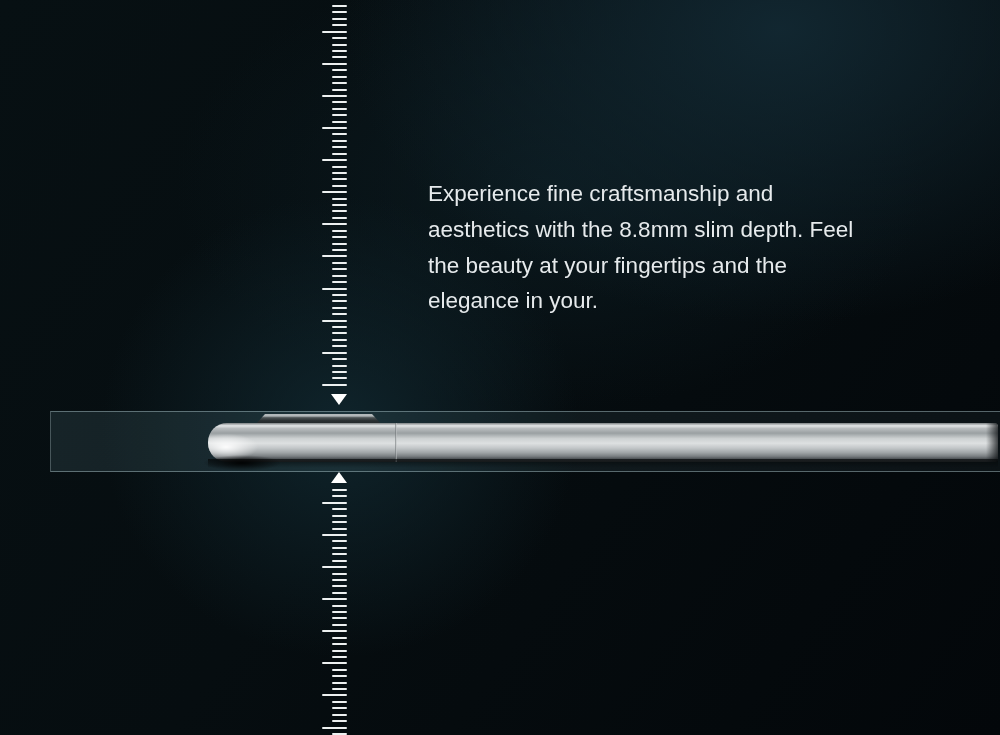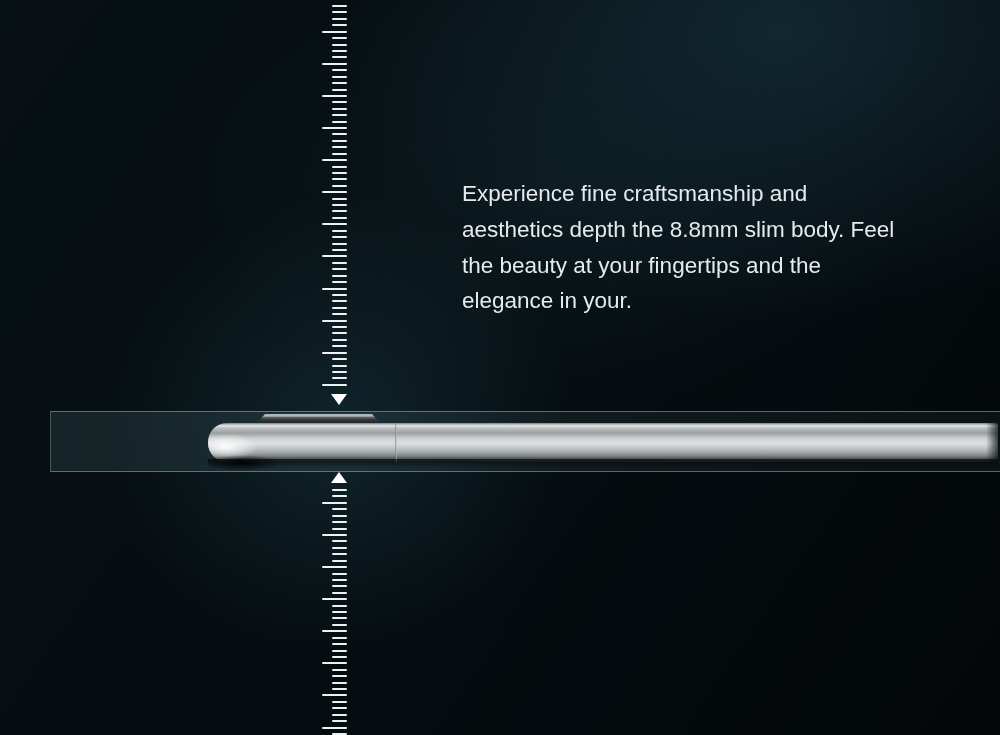--- a/index.html
+++ b/index.html
@@ -70,21 +70,21 @@
   }
   .device-shadow-blob{
     position:absolute;left:203px;top:455px;width:78px;height:16px;
     background:radial-gradient(closest-side, rgba(0,0,0,0.9), rgba(0,0,0,0));
   }
   
   .heading{
     position:absolute;left:427px;top:99px;
     font-size:39px;font-weight:700;color:#ffffff;letter-spacing:0.5px;white-space:nowrap;
   }
-  .paragraph{position:absolute;left:428px;top:176px;margin-left:34px;}
+  .paragraph{position:absolute;left:428px;top:176px;}
   .para-line{
     font-size:22.5px;line-height:35.8px;color:#e6eaec;white-space:nowrap;font-weight:400;
   }
 </style>
 </head>
 <body>
 
 <div id="stage">
 
   <div class="ruler-seg" id="ruler-top">
@@ -201,18 +201,18 @@
   <div class="device-body">
     <div class="device-specular"></div>
     <div class="device-seam"></div>
     <div class="device-right-edge"></div>
   </div>
   <div class="device-shadow-strip"></div>
   <div class="device-shadow-blob"></div>
 
   <div class="paragraph">
     <div class="para-line">Experience fine craftsmanship and</div>
-    <div class="para-line">aesthetics depth the 8.8mm slim body. Feel</div>
+    <div class="para-line">aesthetics with the 8.8mm slim depth. Feel</div>
     <div class="para-line">the beauty at your fingertips and the</div>
     <div class="para-line">elegance in your.</div>
   </div>
 
 </div>
 
 </body></html>

